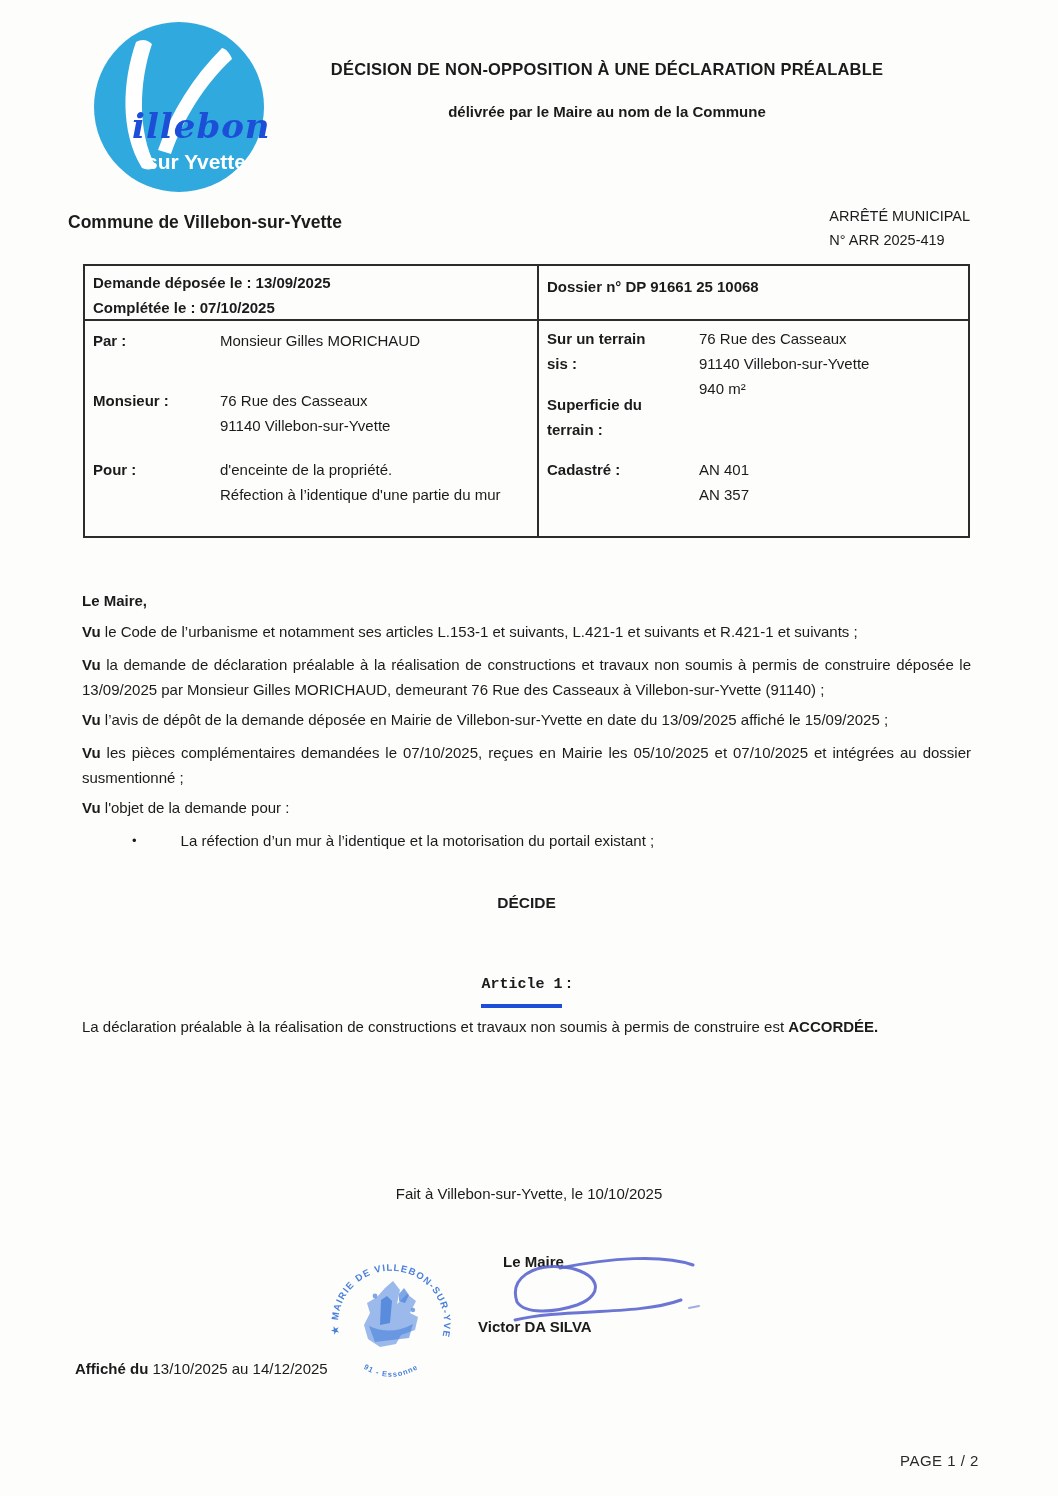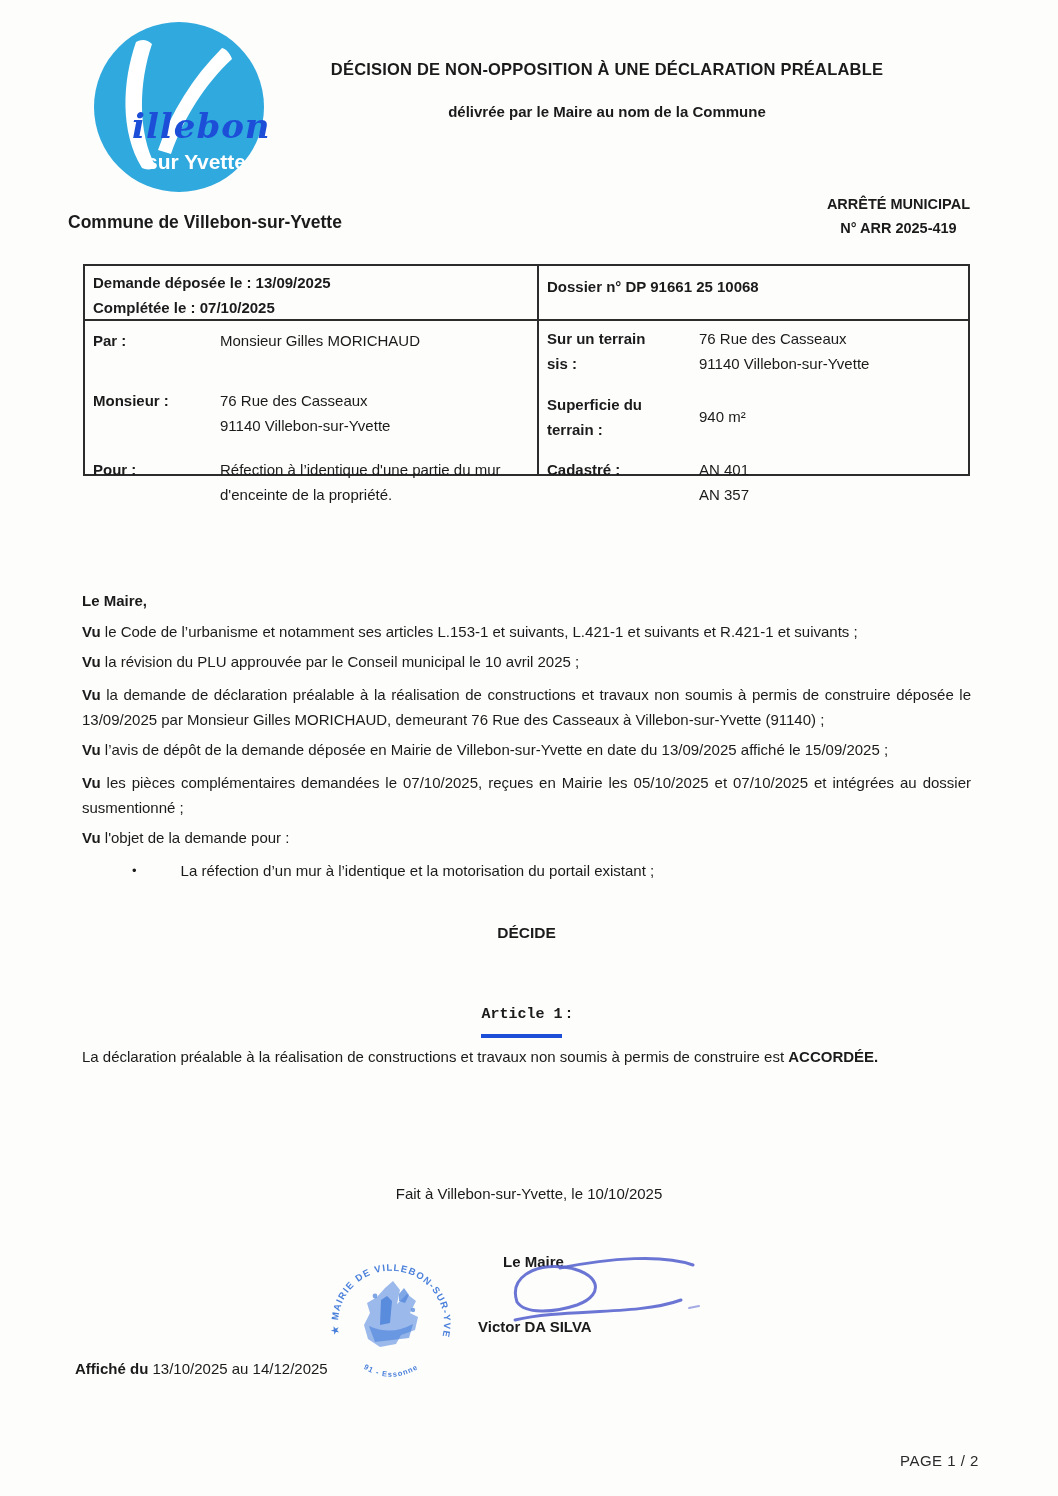--- a/index.html
+++ b/index.html
@@ -21,24 +21,24 @@
   .logo-sub {
     position:absolute; left:54px; top:130px; color:#fff;
     font-weight:bold; font-size:21px;
   }
 
   
   .title-block { left:216px; top:60px; width:782px; text-align:center; }
   .doc-title { font-size:16.5px; font-weight:bold; letter-spacing:.2px; }
   .doc-subtitle { margin-top:24px; font-size:15px; font-weight:bold; }
   .commune { left:68px; top:212px; font-size:17.5px; font-weight:bold; }
-  .arrete { right:88px; top:192px; text-align:center; font-size:14.5px; font-weight:bold; line-height:24px; }
-
-  
-  .info-table { left:83px; top:264px; width:887px; height:212px; border:2px solid #2c2c2c; font-size:15px; line-height:25px; }
+  .arrete { right:88px; top:204px; text-align:left; font-size:14.5px; font-weight:normal; line-height:24px; }
+
+  
+  .info-table { left:83px; top:264px; width:887px; height:274px; border:2px solid #2c2c2c; font-size:15px; line-height:25px; }
   .tdiv-v { position:absolute; left:452px; top:0; bottom:0; width:2px; background:#2c2c2c; }
   .tdiv-h { position:absolute; left:0; right:0; top:53px; height:2px; background:#2c2c2c; }
   .info-table .b { font-weight:bold; }
 
   
   .body-text { left:82px; top:588px; width:889px; font-size:15px; line-height:25px; }
   .body-text p.vu { text-align:justify; }
   .body-text b { font-weight:bold; }
   .m10{margin-top:6px}.m8{margin-top:8px}.m5{margin-top:5px}
   .bullet-row { margin-top:8px; display:flex; }
@@ -97,53 +97,52 @@
     <div class="abs" style="left:135px; top:62px;">Monsieur Gilles MORICHAUD</div>
 
     <div class="abs b" style="left:8px;   top:122px;">Monsieur :</div>
     <div class="abs" style="left:135px; top:122px;">
       <div>76 Rue des Casseaux</div>
       <div>91140 Villebon-sur-Yvette</div>
     </div>
 
     <div class="abs b" style="left:8px;   top:191px;">Pour :</div>
     <div class="abs" style="left:135px; top:191px;">
+      <div>d'enceinte de la propriété.</div>
       <div>Réfection à l’identique d'une partie du mur</div>
-      <div>d'enceinte de la propriété.</div>
     </div>
 
     <div class="abs b" style="left:462px; top:8px;">Dossier n° DP 91661 25 10068</div>
 
     <div class="abs b" style="left:462px; top:60px;">
       <div>Sur un terrain</div>
       <div>sis :</div>
     </div>
     <div class="abs" style="left:614px; top:60px;">
       <div>76 Rue des Casseaux</div>
       <div>91140 Villebon-sur-Yvette</div>
     </div>
 
     <div class="abs b" style="left:462px; top:126px;">
       <div>Superficie du</div>
       <div>terrain :</div>
     </div>
-    <div class="abs" style="left:614px; top:138px;">940 m²</div>
+    <div class="abs" style="left:614px; top:110px;">940 m²</div>
 
     <div class="abs b" style="left:462px; top:191px;">Cadastré :</div>
     <div class="abs" style="left:614px; top:191px;">
       <div>AN 401</div>
       <div>AN 357</div>
     </div>
   </div>
 
   <div class="abs body-text">
     <p><b>Le Maire,</b></p>
 
     <p class="vu m10"><b>Vu</b><span> le Code de l’urbanisme et notamment ses articles L.153-1 et suivants, L.421-1 et suivants et R.421-1 et suivants ;</span></p>
-    <p class="vu m5"><b>Vu</b><span> la révision du PLU approuvée par le Conseil municipal le 10 avril 2025 ;</span></p>
     <p class="vu m8"><b>Vu</b><span> la demande de déclaration préalable à la réalisation de constructions et travaux non soumis à permis de construire déposée le 13/09/2025 par Monsieur Gilles MORICHAUD, demeurant 76 Rue des Casseaux à Villebon-sur-Yvette (91140) ;</span></p>
     <p class="vu m5"><b>Vu</b><span> l’avis de dépôt de la demande déposée en Mairie de Villebon-sur-Yvette en date du 13/09/2025 affiché le 15/09/2025 ;</span></p>
     <p class="vu m8"><b>Vu</b><span> les pièces complémentaires demandées le 07/10/2025, reçues en Mairie les 05/10/2025 et 07/10/2025 et intégrées au dossier susmentionné ;</span></p>
     <p class="vu m5"><b>Vu</b><span> l'objet de la demande pour :</span></p>
 
     <div class="bullet-row">
       <span class="bullet-glyph">•</span>
       <span class="bullet-text">La réfection d’un mur à l’identique et la motorisation du portail existant ;</span>
     </div>
 

